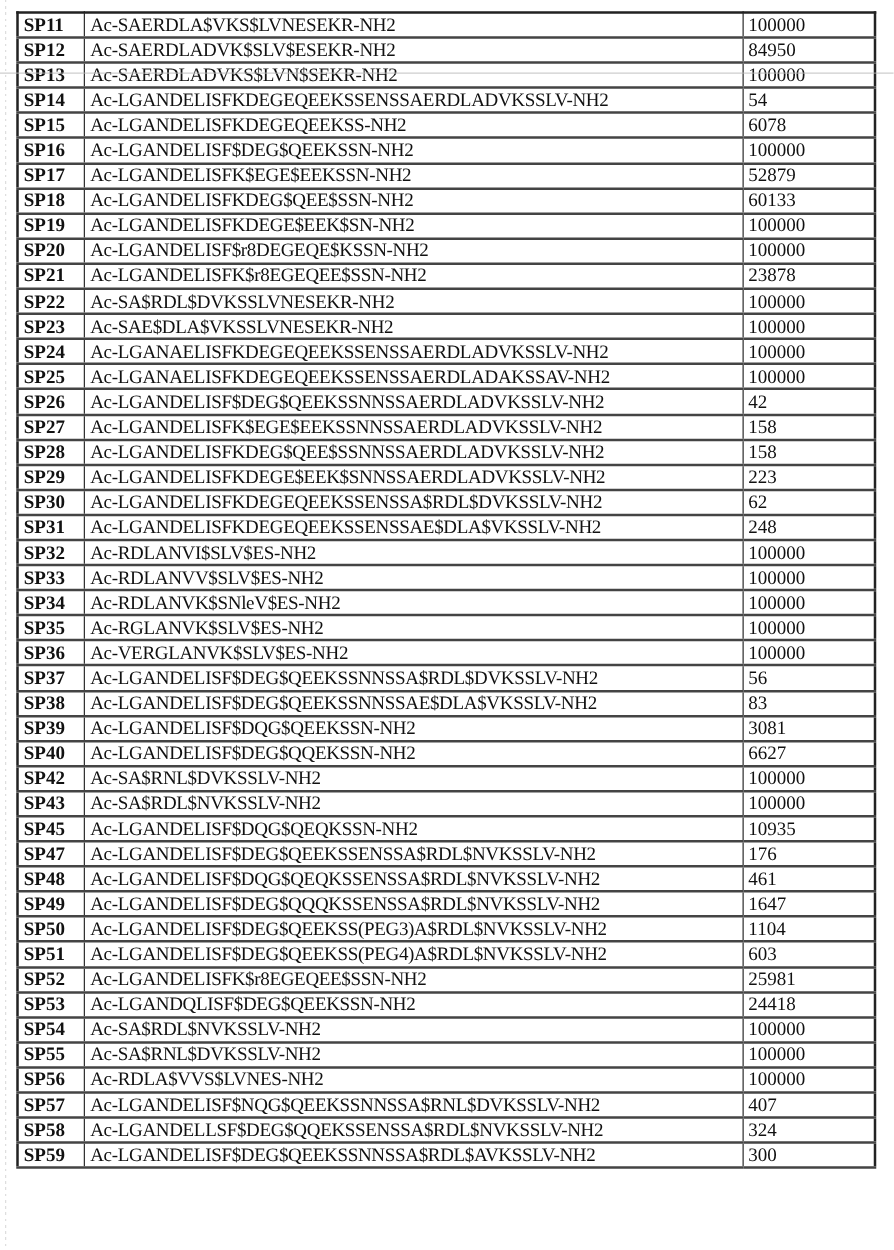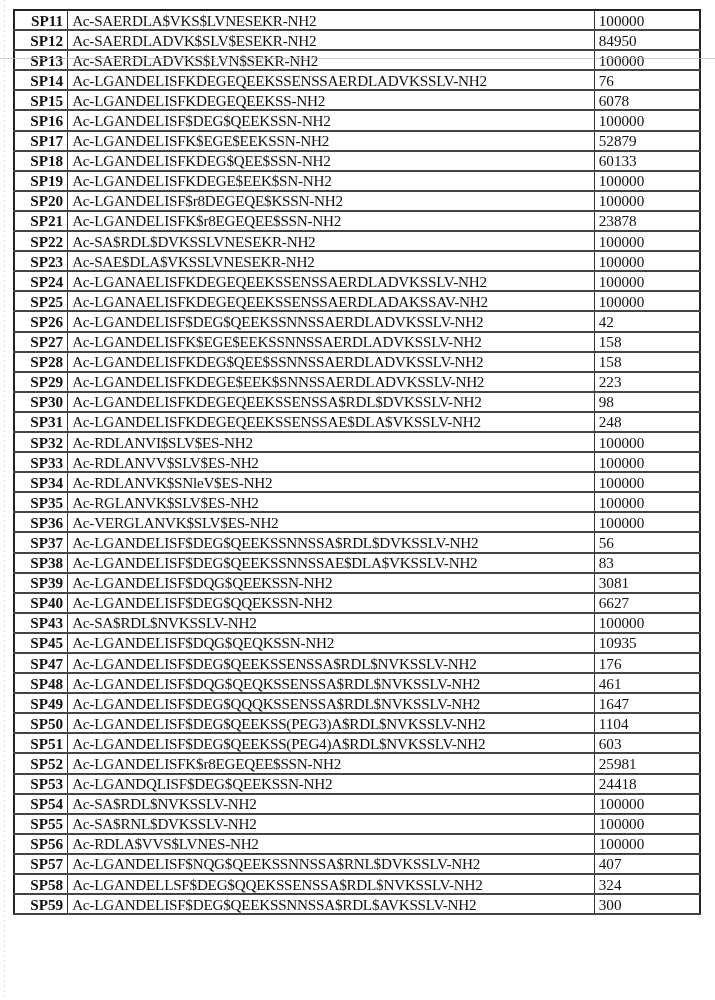--- a/index.html
+++ b/index.html
@@ -14,21 +14,21 @@
     font-family: "Liberation Serif", "DejaVu Serif", serif;
     font-size: 15.2px; color: #111;
     border: 2px solid #222;
   }
   table.peptides td {
     border: 1px solid #333;
     border-bottom: 2px solid #444;
     height: 18.1px; padding: 0 4px; line-height: 17px;
     white-space: nowrap; vertical-align: middle;
   }
-  td.id { width: 44px; font-weight: bold; text-align: right; border-right: 1px solid #333; }
+  td.id { width: 44px; font-weight: bold; text-align: left; border-right: 1px solid #333; }
   td.seq { width: 516px; letter-spacing: -0.25px; margin-top: 20px; }
   td.val { width: 96px; margin-top: 20px; }
 </style>
 </head>
 <body>
 
 <div class="page">
   <div class="scan-dots-left"></div>
   <table class="peptides">
     <tbody id="peptide-tbody">
@@ -43,21 +43,21 @@
           <td class="val">84950</td>
         </tr>
         <tr>
           <td class="id">SP13</td>
           <td class="seq">Ac-SAERDLADVKS$LVN$SEKR-NH2</td>
           <td class="val">100000</td>
         </tr>
         <tr>
           <td class="id">SP14</td>
           <td class="seq">Ac-LGANDELISFKDEGEQEEKSSENSSAERDLADVKSSLV-NH2</td>
-          <td class="val">76</td>
+          <td class="val">54</td>
         </tr>
         <tr>
           <td class="id">SP15</td>
           <td class="seq">Ac-LGANDELISFKDEGEQEEKSS-NH2</td>
           <td class="val">6078</td>
         </tr>
         <tr>
           <td class="id">SP16</td>
           <td class="seq">Ac-LGANDELISF$DEG$QEEKSSN-NH2</td>
           <td class="val">100000</td>
@@ -123,21 +123,21 @@
           <td class="val">158</td>
         </tr>
         <tr>
           <td class="id">SP29</td>
           <td class="seq">Ac-LGANDELISFKDEGE$EEK$SNNSSAERDLADVKSSLV-NH2</td>
           <td class="val">223</td>
         </tr>
         <tr>
           <td class="id">SP30</td>
           <td class="seq">Ac-LGANDELISFKDEGEQEEKSSENSSA$RDL$DVKSSLV-NH2</td>
-          <td class="val">98</td>
+          <td class="val">62</td>
         </tr>
         <tr>
           <td class="id">SP31</td>
           <td class="seq">Ac-LGANDELISFKDEGEQEEKSSENSSAE$DLA$VKSSLV-NH2</td>
           <td class="val">248</td>
         </tr>
         <tr>
           <td class="id">SP32</td>
           <td class="seq">Ac-RDLANVI$SLV$ES-NH2</td>
           <td class="val">100000</td>
@@ -174,20 +174,25 @@
         </tr>
         <tr>
           <td class="id">SP39</td>
           <td class="seq">Ac-LGANDELISF$DQG$QEEKSSN-NH2</td>
           <td class="val">3081</td>
         </tr>
         <tr>
           <td class="id">SP40</td>
           <td class="seq">Ac-LGANDELISF$DEG$QQEKSSN-NH2</td>
           <td class="val">6627</td>
+        </tr>
+        <tr>
+          <td class="id">SP42</td>
+          <td class="seq">Ac-SA$RNL$DVKSSLV-NH2</td>
+          <td class="val">100000</td>
         </tr>
         <tr>
           <td class="id">SP43</td>
           <td class="seq">Ac-SA$RDL$NVKSSLV-NH2</td>
           <td class="val">100000</td>
         </tr>
         <tr>
           <td class="id">SP45</td>
           <td class="seq">Ac-LGANDELISF$DQG$QEQKSSN-NH2</td>
           <td class="val">10935</td>

